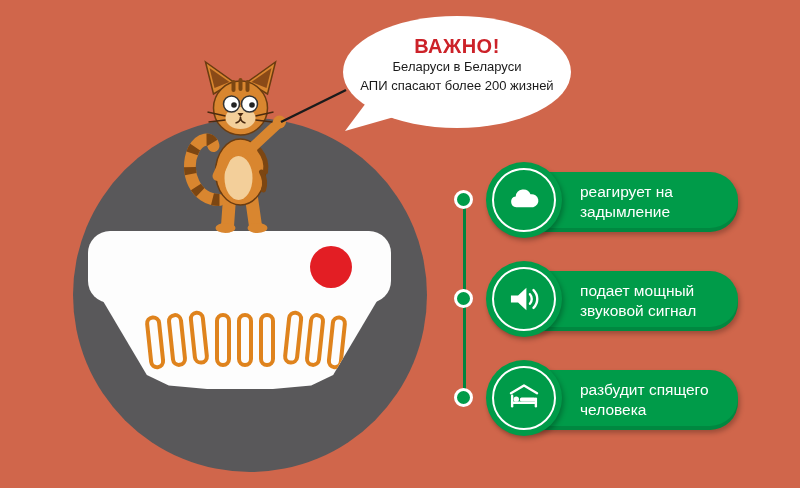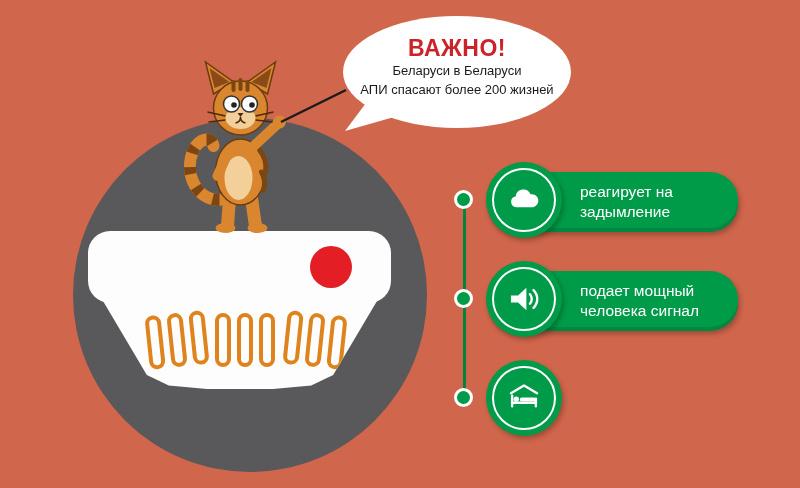--- a/index.html
+++ b/index.html
@@ -42,21 +42,21 @@
   
   .bubble{
     position:absolute;left:343px;top:16px;width:228px;height:112px;
     border-radius:50%;background:#ffffff;text-align:center;
   }
   .bubble-tail{
     position:absolute;left:345px;top:95px;width:60px;height:36px;background:#ffffff;
     clip-path:polygon(0 100%,45% 0,95% 55%);
   }
   .bubble-title{
-    margin-top:19px;font-size:23px;font-weight:bold;color:#cc2229;letter-spacing:.5px;
+    margin-top:19px;font-size:20px;font-weight:bold;color:#cc2229;letter-spacing:.5px;
   }
   .bubble-line{font-size:13px;color:#1a1a1a;line-height:1.45;}
   
   .connector-line{
     position:absolute;left:463px;top:200px;width:3px;height:198px;background:#00843e;
   }
   .connector-dot{
     position:absolute;left:454px;width:13px;height:13px;border-radius:50%;
     background:#009b49;border:3px solid #ffffff;
   }
@@ -162,34 +162,37 @@
       <div class="icon-inner">
         <svg width="38" height="38" viewBox="0 0 64 64">
           <path d="M19 44a9 9 0 0 1-1-17.9A13 13 0 0 1 43 22.5 9.5 9.5 0 0 1 47.5 44z" fill="#ffffff"></path>
         </svg>
       </div>
     </div>
   </div>
 
   <div class="feature-row" style="top:261px;">
     <div class="pill">
-      <div class="pill-label">подает мощный человека сигнал</div>
+      <div class="pill-label">подает мощный звуковой сигнал</div>
     </div>
     <div class="icon-circle">
       <div class="icon-inner">
         <svg width="38" height="38" viewBox="0 0 64 64">
           <polygon points="10,26 22,26 36,13 36,51 22,38 10,38" fill="#ffffff"></polygon>
           <path d="M42 24a12 12 0 0 1 0 16" stroke="#ffffff" stroke-width="4" fill="none" stroke-linecap="round"></path>
           <path d="M48 17a21 21 0 0 1 0 30" stroke="#ffffff" stroke-width="4" fill="none" stroke-linecap="round"></path>
         </svg>
       </div>
     </div>
   </div>
 
   <div class="feature-row" style="top:360px;">
+    <div class="pill">
+      <div class="pill-label">разбудит спящего человека</div>
+    </div>
     <div class="icon-circle">
       <div class="icon-inner">
         <svg width="38" height="38" viewBox="0 0 64 64">
           <path d="M10 24 L32 11 L54 24" stroke="#ffffff" stroke-width="4" fill="none" stroke-linecap="round" stroke-linejoin="round"></path>
           <path d="M12 28 v18" stroke="#ffffff" stroke-width="4" stroke-linecap="round"></path>
           <path d="M52 33 v13" stroke="#ffffff" stroke-width="4" stroke-linecap="round"></path>
           <path d="M12 40 h40" stroke="#ffffff" stroke-width="4" stroke-linecap="round"></path>
           <rect x="25" y="31" width="27" height="7" rx="3" fill="#ffffff"></rect>
           <circle cx="19" cy="34" r="4.5" fill="#ffffff"></circle>
         </svg>

